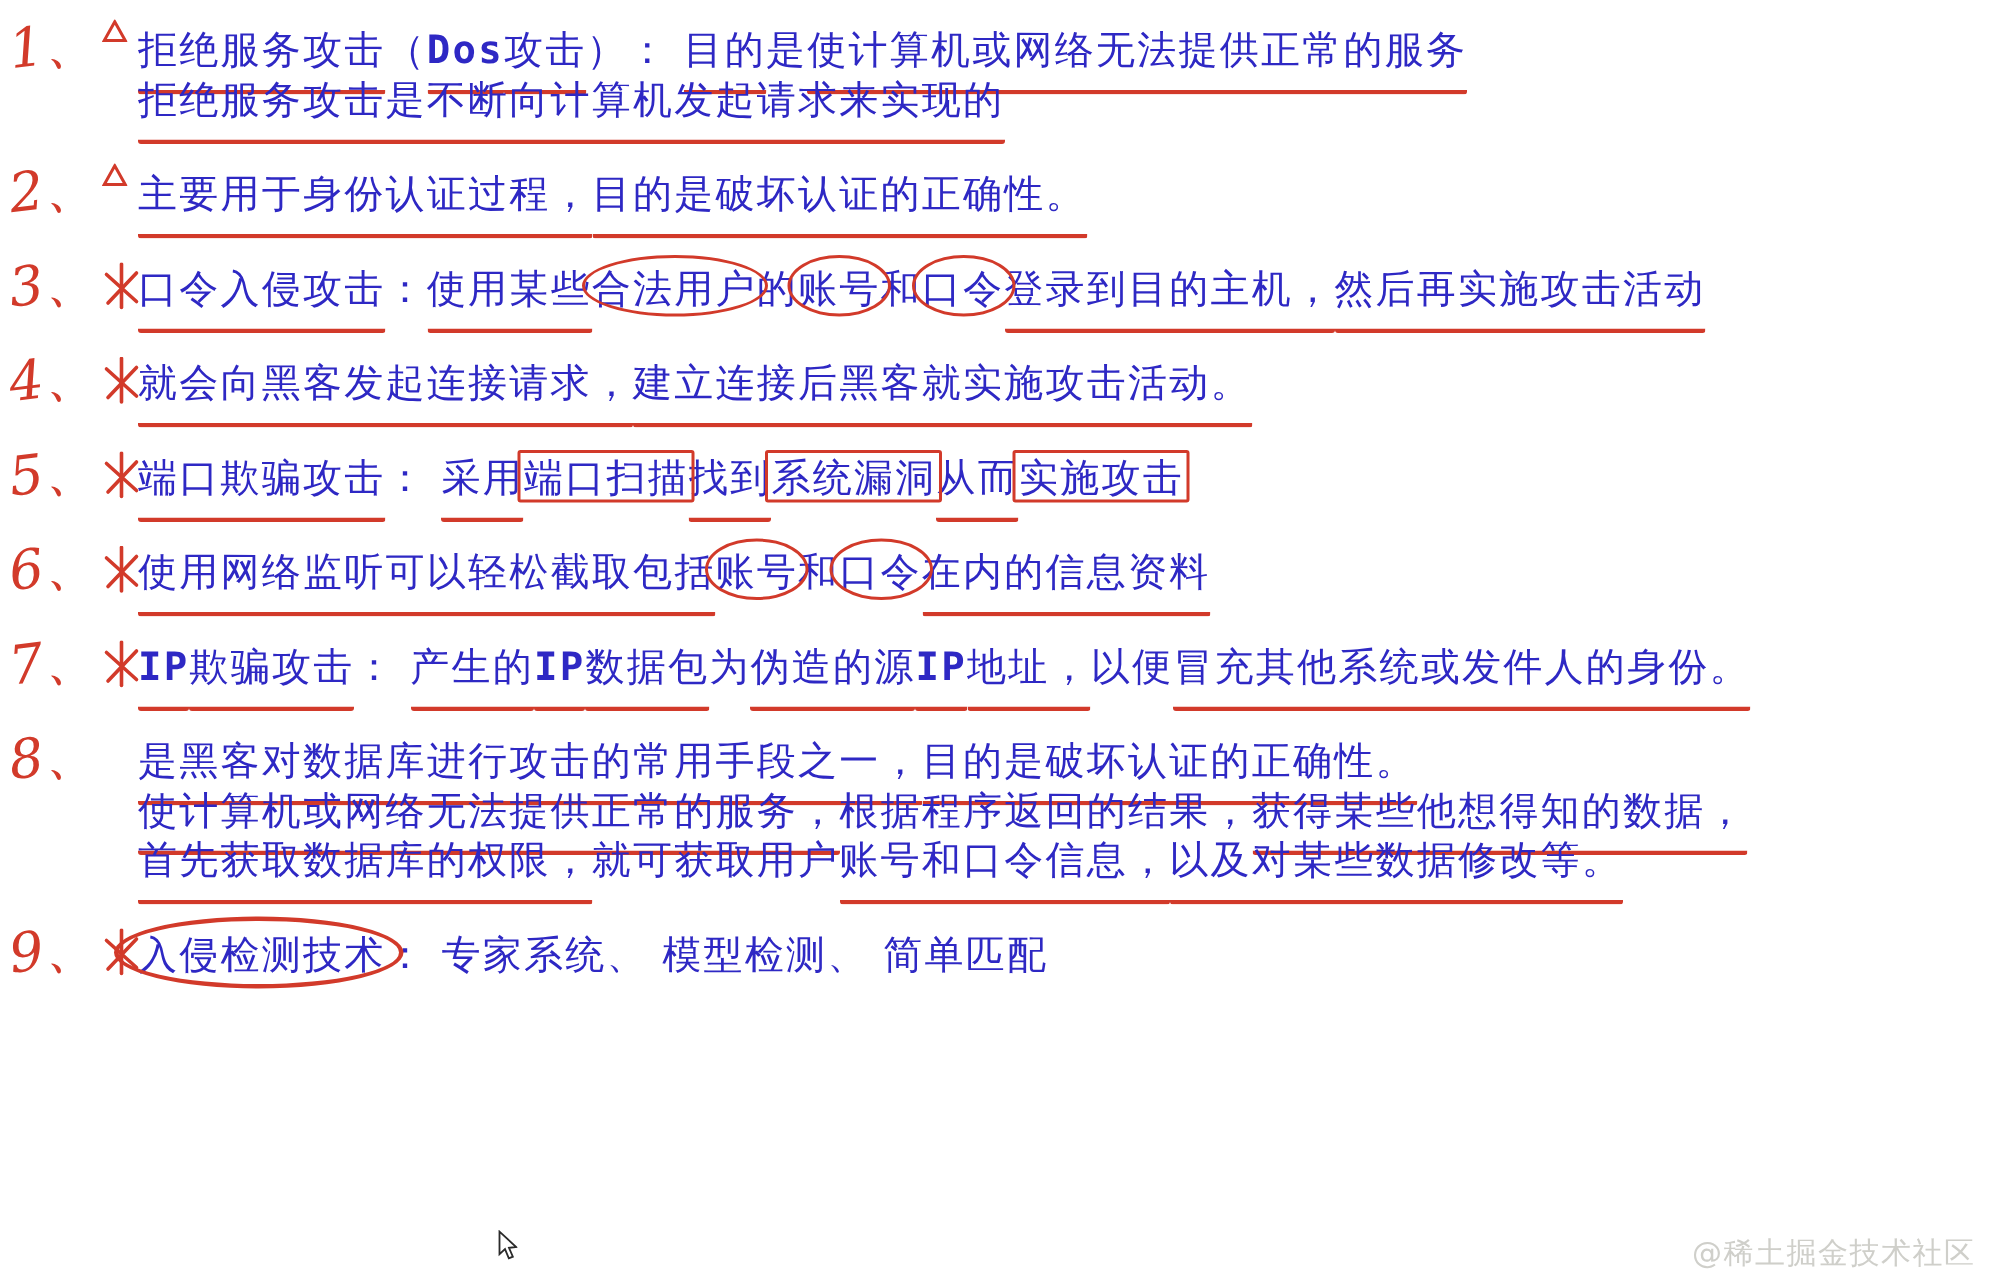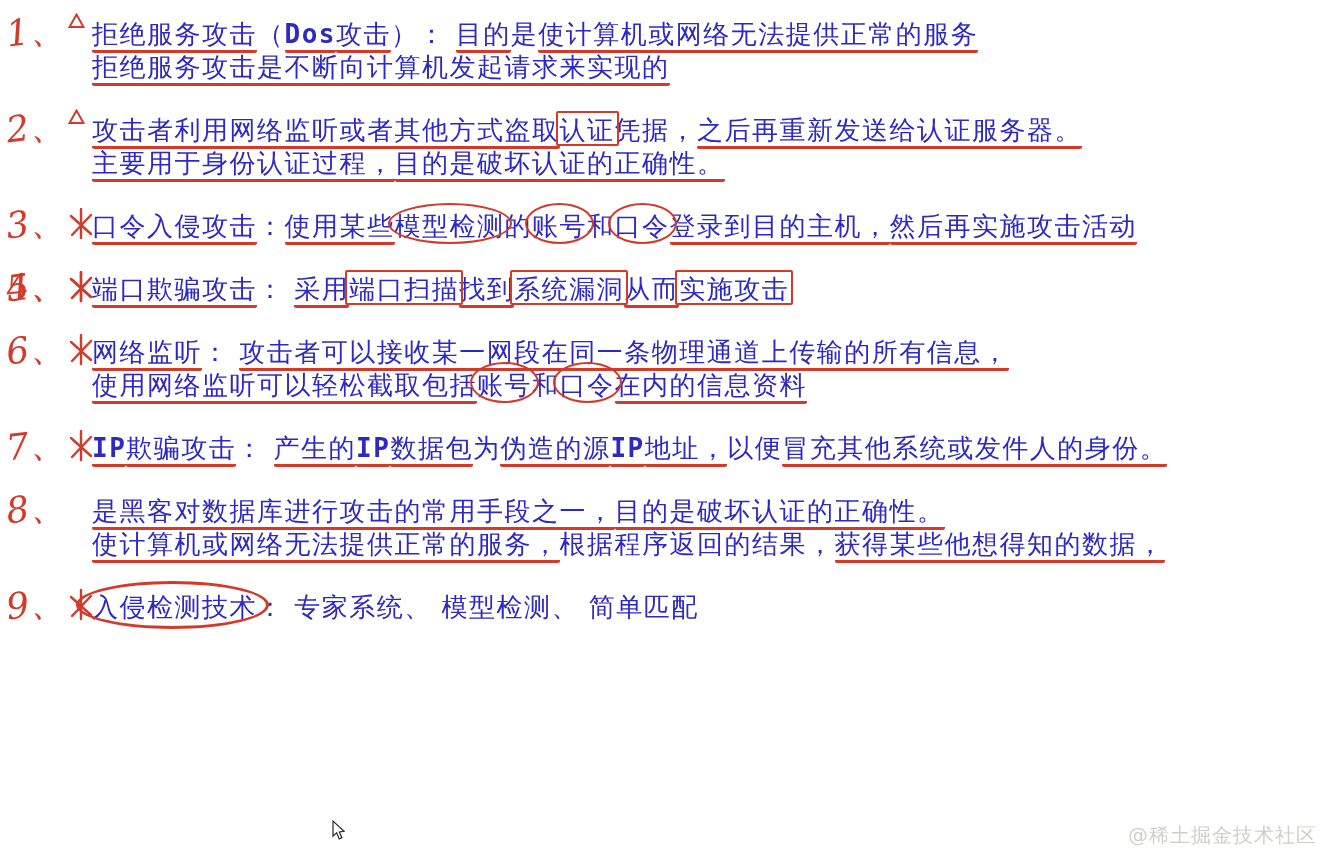--- a/index.html
+++ b/index.html
@@ -7,21 +7,21 @@
   body{
     width:1327px; height:855px; overflow:hidden; position:relative;
     background:#ffffff;
     font-family:"DejaVu Serif","Liberation Serif",serif;
     color:var(--blue);
   }
   #notes{ padding:18px 0 0 92px; }
   .note{ position:relative; margin-bottom:30px; }
   .line{ font-size:26px; line-height:33px; letter-spacing:1.5px; white-space:nowrap; }
   .seg{ color:var(--blue); }
-  .seg-u{ border-bottom:3px solid var(--red); padding-bottom:1px; border-radius:2px; }
+  .seg-u{ border-bottom:3px solid var(--red); padding-bottom:11px; border-radius:2px; }
   .seg-b{ font-weight:bold; font-family:"DejaVu Sans Mono","Liberation Mono",monospace;text-align:right; }
   .seg-box{ position:relative; }
   .seg-box::before{ content:""; position:absolute; left:-4px; right:-4px; top:-4px; bottom:-1px;
     border:2.2px solid var(--red); border-radius:2px; }
   .seg-circle{ position:relative; }
   .seg-circle::before{ content:""; position:absolute; left:-7px; right:-7px; top:-8px; bottom:-3px;
     border:2.5px solid var(--red); border-radius:50%; }
   .seg-big::before{ left:-16px; right:-12px; top:-11px; bottom:-7px; border-width:3px; }
   .marker{ position:absolute; left:-86px; top:-7px; color:var(--red);
     display:flex; align-items:flex-start; gap:3px; }
@@ -47,43 +47,43 @@
       <div class="line"><span class="seg seg-u">拒绝服务攻击</span><span class="seg">（</span><span class="seg seg-u seg-b">Dos</span><span class="seg seg-u">攻击</span><span class="seg">）： </span><span class="seg seg-u">目的</span><span class="seg">是</span><span class="seg seg-u">使计算机或网络无法提供正常的服务</span></div>
       <div class="line"><span class="seg seg-u">拒绝服务攻击是不断向计算机发起请求来实现的</span></div>
     </div>
     <div class="note">
       <div class="marker">
         <span class="num">2、</span>
         <svg class="mark-icon tri" width="17" height="16" viewBox="0 0 17 16">
           <path d="M8.5 1.5 L15.5 14 L1.5 14 Z" fill="none" stroke="var(--red)" stroke-width="2"></path>
         </svg>
       </div>
-      <div class="line"><span class="seg seg-u">攻击者利用网络监听或者其他方式盗取</span><span class="seg seg-box">认证</span><span class="seg">凭据，</span><span class="seg seg-u">之后再重新发送给认证服务器。</span></div>
       <div class="line"><span class="seg seg-u">主要用于身份认证过程，</span><span class="seg seg-u">目的是破坏认证的正确性。</span></div>
     </div>
     <div class="note">
       <div class="marker">
         <span class="num">3、</span>
         <svg class="mark-icon star" width="26" height="32" viewBox="0 0 26 32">
           <path d="M13 1 L13 30" fill="none" stroke="var(--red)" stroke-width="2.4" stroke-linecap="round"></path>
           <path d="M3 8 L23 26" fill="none" stroke="var(--red)" stroke-width="2.4" stroke-linecap="round"></path>
           <path d="M23 7 L4 27" fill="none" stroke="var(--red)" stroke-width="2.4" stroke-linecap="round"></path>
         </svg>
       </div>
-      <div class="line"><span class="seg seg-u">口令入侵攻击</span><span class="seg">：</span><span class="seg seg-u">使用某些</span><span class="seg seg-circle">模型检测</span><span class="seg">的</span><span class="seg seg-circle">账号</span><span class="seg">和</span><span class="seg seg-circle">口令</span><span class="seg seg-u">登录到目的主机，</span><span class="seg seg-u">然后再实施攻击活动</span></div>
+      <div class="line"><span class="seg seg-u">口令入侵攻击</span><span class="seg">：</span><span class="seg seg-u">使用某些</span><span class="seg seg-circle">合法用户</span><span class="seg">的</span><span class="seg seg-circle">账号</span><span class="seg">和</span><span class="seg seg-circle">口令</span><span class="seg seg-u">登录到目的主机，</span><span class="seg seg-u">然后再实施攻击活动</span></div>
     </div>
     <div class="note">
       <div class="marker">
         <span class="num">4、</span>
         <svg class="mark-icon star" width="26" height="32" viewBox="0 0 26 32">
           <path d="M13 1 L13 30" fill="none" stroke="var(--red)" stroke-width="2.4" stroke-linecap="round"></path>
           <path d="M3 8 L23 26" fill="none" stroke="var(--red)" stroke-width="2.4" stroke-linecap="round"></path>
           <path d="M23 7 L4 27" fill="none" stroke="var(--red)" stroke-width="2.4" stroke-linecap="round"></path>
         </svg>
       </div>
+      <div class="line"><span class="seg seg-u">就会向黑客发起连接请求，</span><span class="seg seg-u">建立连接后黑客就实施攻击活动。</span></div>
     </div>
     <div class="note">
       <div class="marker">
         <span class="num">5、</span>
         <svg class="mark-icon star" width="26" height="32" viewBox="0 0 26 32">
           <path d="M13 1 L13 30" fill="none" stroke="var(--red)" stroke-width="2.4" stroke-linecap="round"></path>
           <path d="M3 8 L23 26" fill="none" stroke="var(--red)" stroke-width="2.4" stroke-linecap="round"></path>
           <path d="M23 7 L4 27" fill="none" stroke="var(--red)" stroke-width="2.4" stroke-linecap="round"></path>
         </svg>
       </div>
@@ -91,40 +91,40 @@
     </div>
     <div class="note">
       <div class="marker">
         <span class="num">6、</span>
         <svg class="mark-icon star" width="26" height="32" viewBox="0 0 26 32">
           <path d="M13 1 L13 30" fill="none" stroke="var(--red)" stroke-width="2.4" stroke-linecap="round"></path>
           <path d="M3 8 L23 26" fill="none" stroke="var(--red)" stroke-width="2.4" stroke-linecap="round"></path>
           <path d="M23 7 L4 27" fill="none" stroke="var(--red)" stroke-width="2.4" stroke-linecap="round"></path>
         </svg>
       </div>
-      <div class="line"><span class="seg seg-u">网络监听</span><span class="seg">： </span><span class="seg seg-u">攻击者可以接收某一网段在同一条物理通道上传输的所有信息，</span></div>
       <div class="line"><span class="seg seg-u">使用网络监听可以轻松截取包括</span><span class="seg seg-circle">账号</span><span class="seg">和</span><span class="seg seg-circle">口令</span><span class="seg seg-u">在内的信息资料</span></div>
     </div>
     <div class="note">
       <div class="marker">
         <span class="num">7、</span>
         <svg class="mark-icon star" width="26" height="32" viewBox="0 0 26 32">
           <path d="M13 1 L13 30" fill="none" stroke="var(--red)" stroke-width="2.4" stroke-linecap="round"></path>
           <path d="M3 8 L23 26" fill="none" stroke="var(--red)" stroke-width="2.4" stroke-linecap="round"></path>
           <path d="M23 7 L4 27" fill="none" stroke="var(--red)" stroke-width="2.4" stroke-linecap="round"></path>
         </svg>
       </div>
       <div class="line"><span class="seg seg-u seg-b">IP</span><span class="seg seg-u">欺骗攻击</span><span class="seg">： </span><span class="seg seg-u">产生的</span><span class="seg seg-u seg-b">IP</span><span class="seg seg-u">数据包</span><span class="seg">为</span><span class="seg seg-u">伪造的源</span><span class="seg seg-u seg-b">IP</span><span class="seg seg-u">地址，</span><span class="seg">以便</span><span class="seg seg-u">冒充其他系统或发件人的身份。</span></div>
     </div>
     <div class="note">
       <div class="marker">
         <span class="num">8、</span>
       </div>
       <div class="line"><span class="seg seg-u">是黑客对数据库进行攻击的常用手段之一，</span><span class="seg seg-u">目的是破坏认证的正确性。</span></div>
       <div class="line"><span class="seg seg-u">使计算机或网络无法提供正常的服务，</span><span class="seg">根据程序返回的结果，</span><span class="seg seg-u">获得某些他想得知的数据，</span></div>
+      <div class="line"><span class="seg seg-u">首先获取数据库的权限，</span><span class="seg">就可获取用户</span><span class="seg seg-u">账号和口令信息，</span><span class="seg seg-u">以及对某些数据修改等。</span></div>
     </div>
     <div class="note">
       <div class="marker">
         <span class="num">9、</span>
         <svg class="mark-icon star" width="26" height="32" viewBox="0 0 26 32">
           <path d="M13 1 L13 30" fill="none" stroke="var(--red)" stroke-width="2.4" stroke-linecap="round"></path>
           <path d="M3 8 L23 26" fill="none" stroke="var(--red)" stroke-width="2.4" stroke-linecap="round"></path>
           <path d="M23 7 L4 27" fill="none" stroke="var(--red)" stroke-width="2.4" stroke-linecap="round"></path>
         </svg>
       </div>

